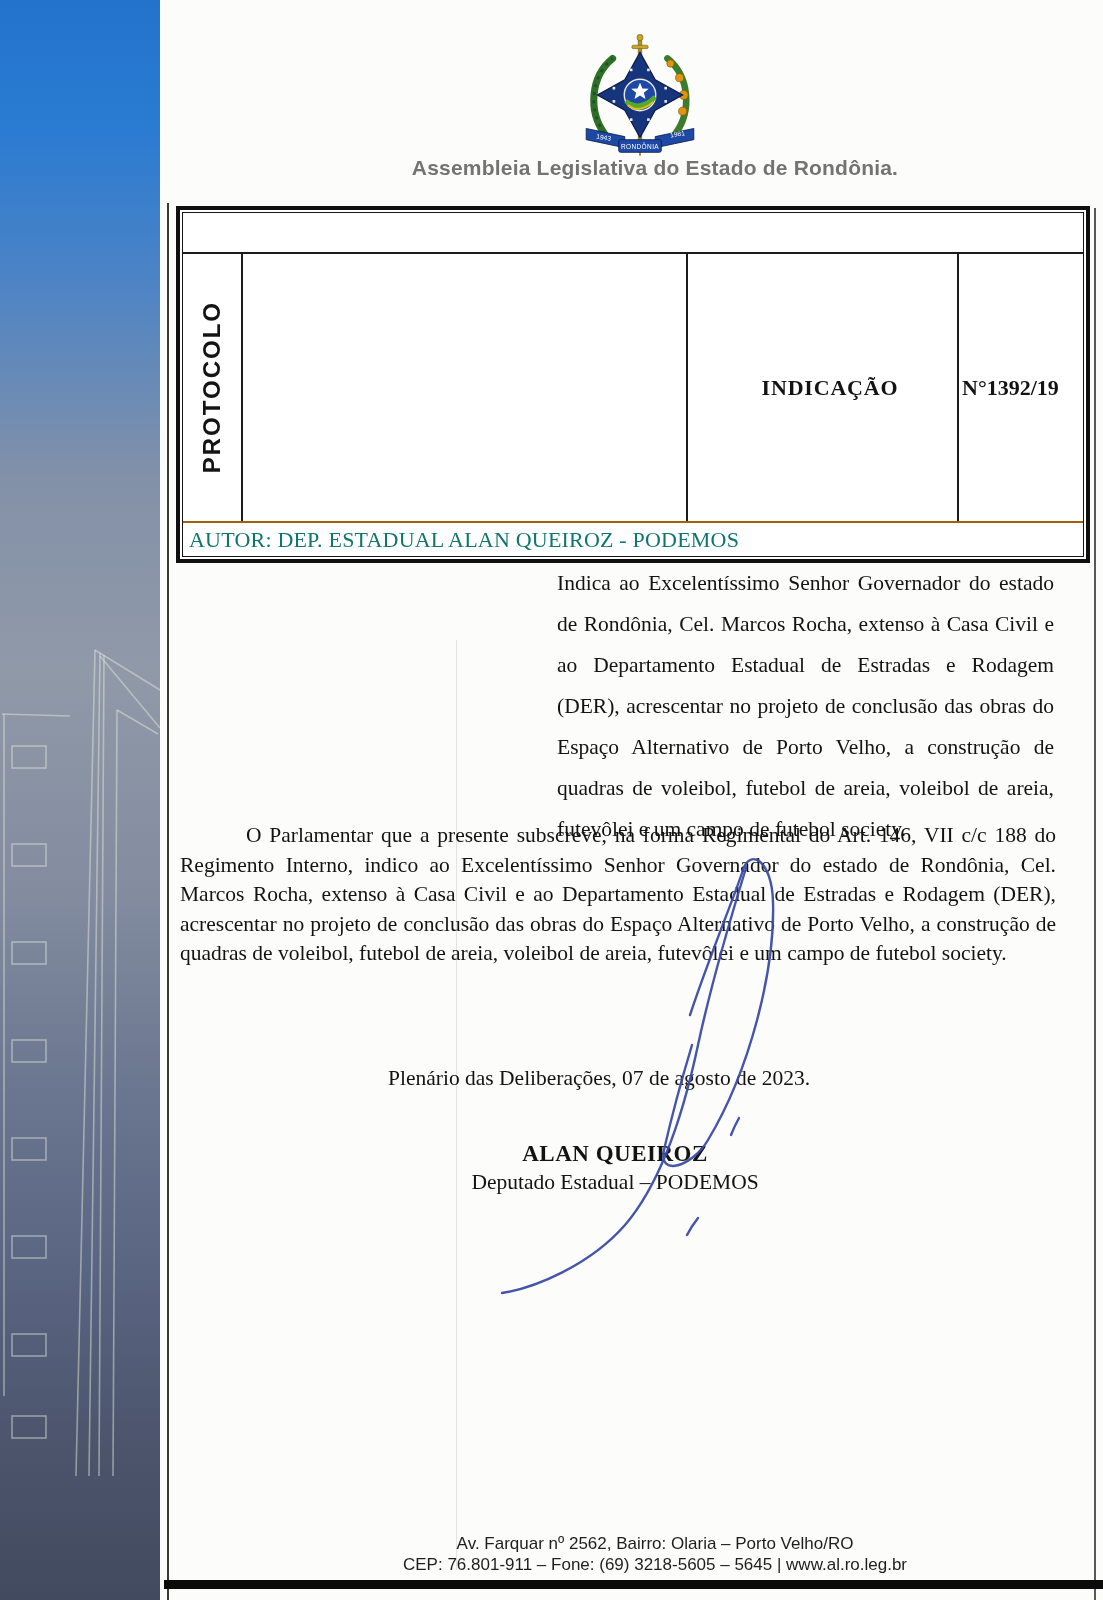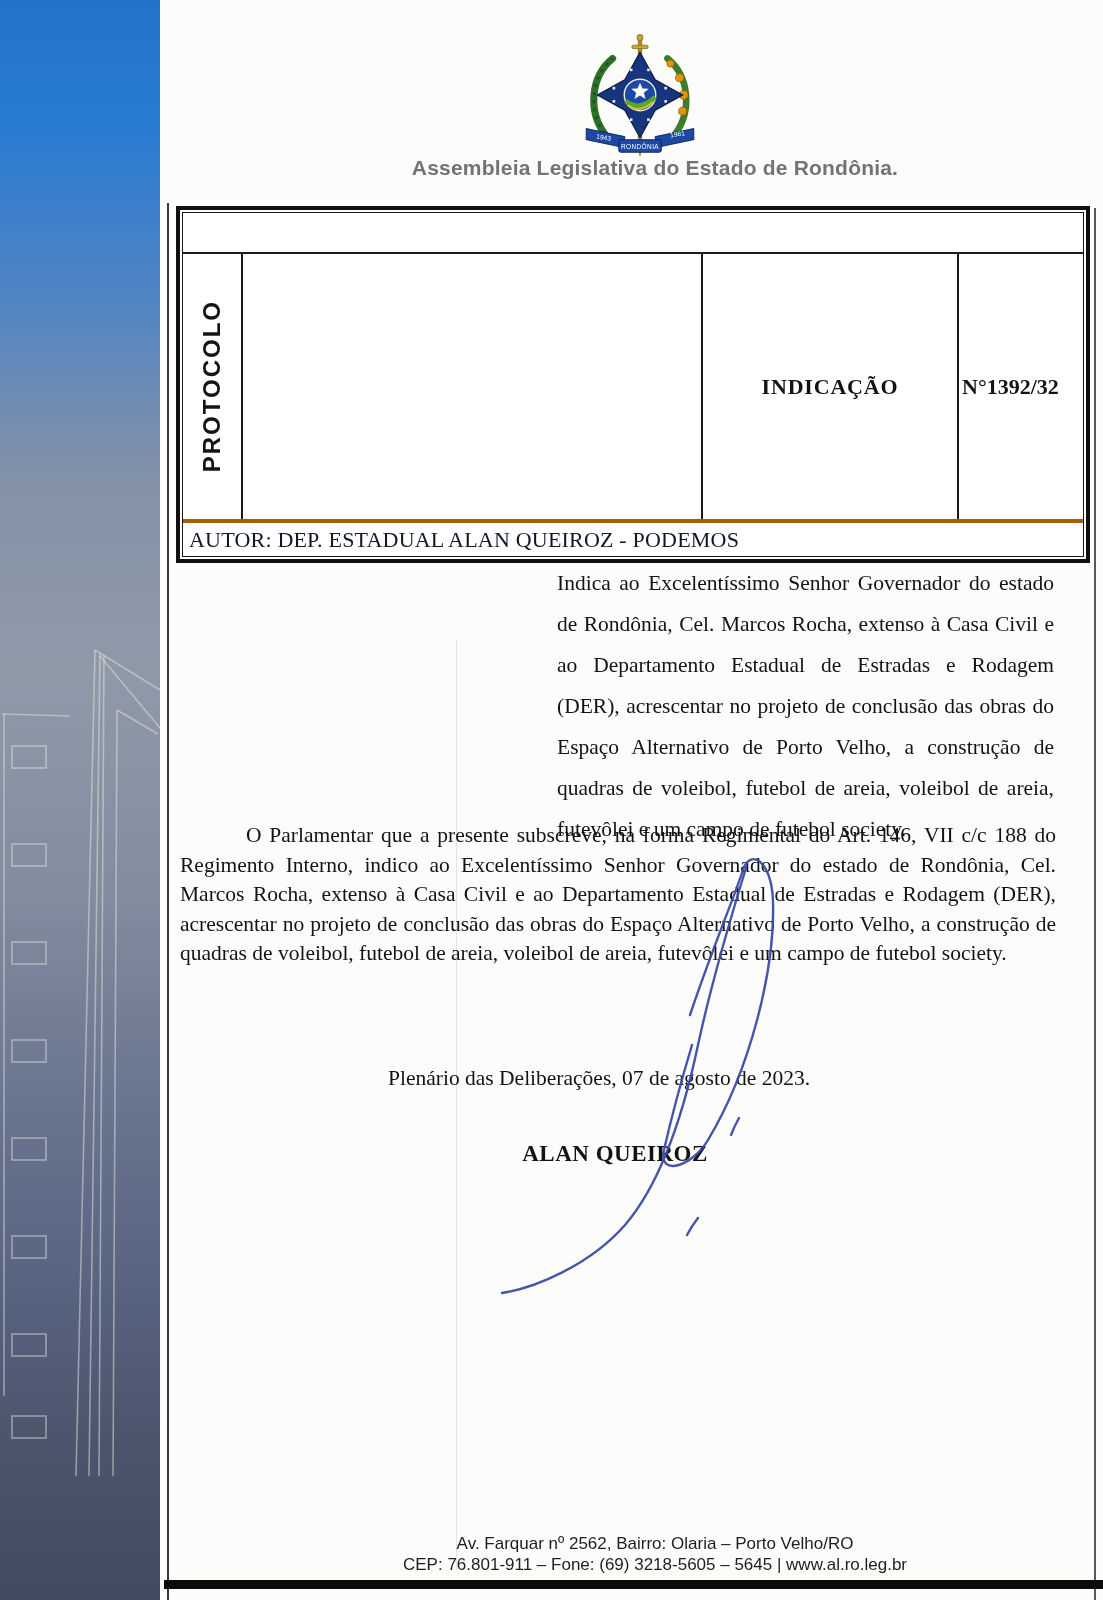--- a/index.html
+++ b/index.html
@@ -48,30 +48,30 @@
     width:58px;border-right:2px solid #1b1b1b;display:flex;align-items:center;justify-content:center;
   }
   .protocol-text{
     writing-mode:vertical-rl;transform:rotate(180deg);
     font-family:"Liberation Sans","DejaVu Sans",sans-serif;
     font-size:24px;font-weight:bold;letter-spacing:2px;color:#141414;
   }
   .cell-blank{flex:1;border-right:2px solid #1b1b1b;}
   .cell-indicacao{
     width:254px;border-right:2px solid #1b1b1b;display:flex;align-items:center;justify-content:center;
-    font-size:22px;font-weight:bold;letter-spacing:.8px;color:#131313;
+    font-size:22px;font-weight:bold;letter-spacing:.8px;color:#131313;padding-left:15px;
   }
   .cell-number{
     width:124px;display:flex;align-items:center;justify-content:flex-start;
     padding-left:3px;box-sizing:border-box;
     font-size:22px;font-weight:bold;color:#131313;
   }
   .row-author{
-    height:33px;border-top:4px solid #a16207;display:flex;align-items:center;
-    padding-left:6px;font-size:22px;letter-spacing:.2px;color:#0f172a;text-align:center;
+    height:33px;border-top:2px solid #a16207;display:flex;align-items:center;
+    padding-left:6px;font-size:22px;letter-spacing:.2px;color:#0f766e;text-align:center;
   }
   
   .summary{
     position:absolute;left:557px;top:563px;width:497px;margin:0;
     font-size:21.5px;line-height:41px;text-align:justify;color:#131313;
   }
   .main-par{
     position:absolute;left:180px;top:821px;width:876px;margin:0;
     font-size:21.5px;line-height:29.5px;text-align:justify;text-indent:66px;color:#131313;
   }
@@ -157,32 +157,33 @@
 
 <div class="ptable">
   <div class="ptable-inner">
     <div class="row-top"></div>
     <div class="row-main">
       <div class="cell-protocol">
         <span class="protocol-text">PROTOCOLO</span>
       </div>
       <div class="cell-blank"></div>
       <div class="cell-indicacao">INDICAÇÃO</div>
-      <div class="cell-number">N°1392/32</div>
+      <div class="cell-number">N°1392/19</div>
     </div>
     <div class="row-author">AUTOR: DEP. ESTADUAL ALAN QUEIROZ - PODEMOS</div>
   </div>
 </div>
 
 <p class="summary">Indica ao Excelentíssimo Senhor Governador do estado de Rondônia, Cel. Marcos Rocha, extenso à Casa Civil e ao Departamento Estadual de Estradas e Rodagem (DER), acrescentar no projeto de conclusão das obras do Espaço Alternativo de Porto Velho, a construção de quadras de voleibol, futebol de areia, voleibol de areia, futevôlei e um campo de futebol society.</p>
 <p class="main-par">O Parlamentar que a presente subscreve, na forma Regimental do Art. 146, VII c/c 188 do Regimento Interno, indico ao Excelentíssimo Senhor Governador do estado de Rondônia, Cel. Marcos Rocha, extenso à Casa Civil e ao Departamento Estadual de Estradas e Rodagem (DER), acrescentar no projeto de conclusão das obras do Espaço Alternativo de Porto Velho, a construção de quadras de voleibol, futebol de areia, voleibol de areia, futevôlei e um campo de futebol society.</p>
 <div class="date-line">Plenário das Deliberações, 07 de agosto de 2023.</div>
 
 <div class="sig-block">
   <div class="signer-name">ALAN QUEIROZ</div>
+  <div class="signer-title">Deputado Estadual – PODEMOS</div>
 </div>
 
 <svg class="signature" width="360" height="470" viewBox="0 0 360 470" fill="none" stroke="#3b4da6" stroke-width="2.4" stroke-linecap="round" opacity="0.95">
   <path d="M250 175 C 270 115 295 55 303 30 C 310 8 332 20 333 62 C 335 130 310 230 268 300 C 252 327 218 337 224 310 C 229 288 240 245 252 205"></path>
   <path d="M306 28 C 290 80 272 140 258 205 C 240 290 215 350 185 385 C 150 425 95 448 62 453"></path>
   <path d="M299 278 q -5 9 -8 17"></path>
   <path d="M258 378 q -7 9 -11 17"></path>
 </svg>
 
 <div class="footer">

